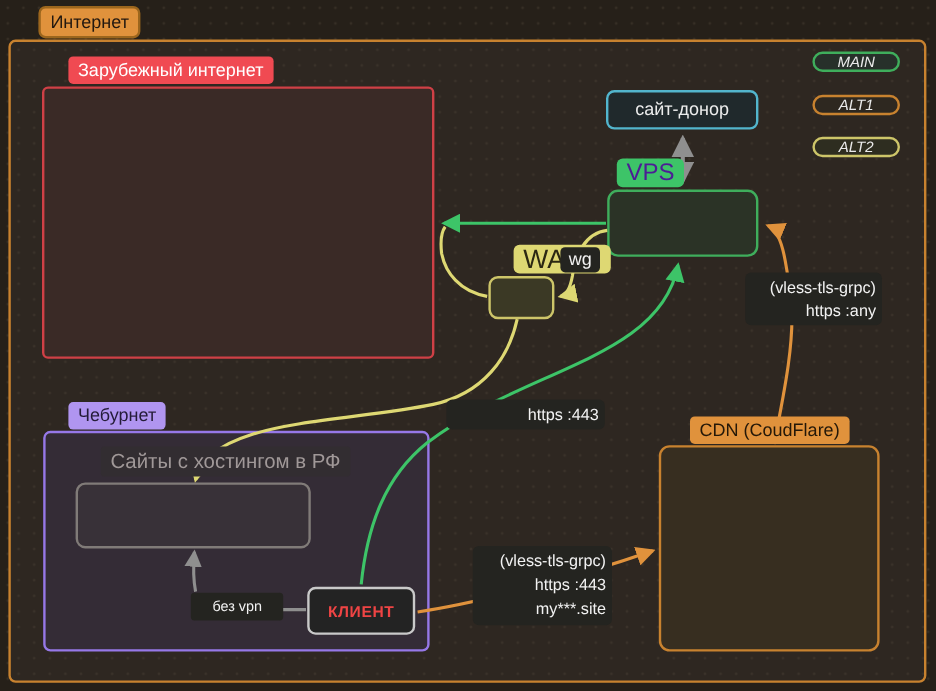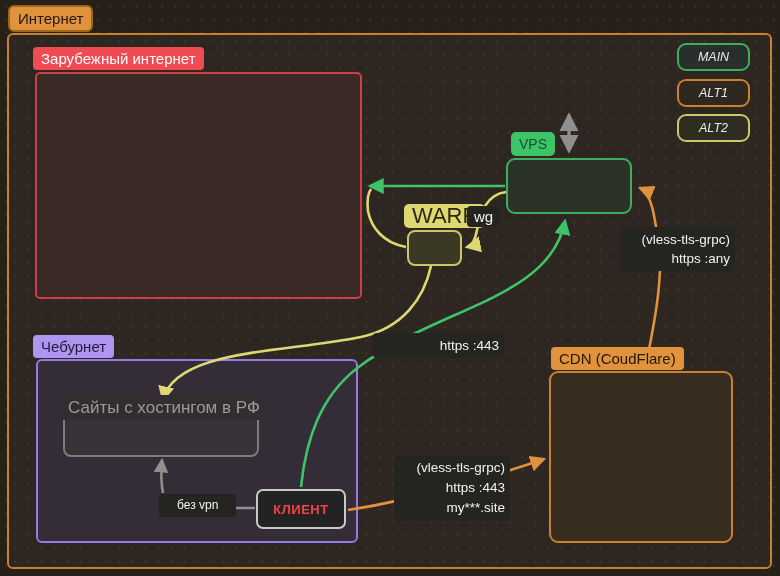--- a/index.html
+++ b/index.html
@@ -34,54 +34,57 @@
   svg.wires{position:absolute;left:0;top:0;z-index:2;pointer-events:none;}
   .w-green{stroke:var(--green);stroke-width:2.6;fill:none;}
   .w-yellow{stroke:var(--yellow);stroke-width:2.6;fill:none;}
   .w-orange{stroke:var(--orange);stroke-width:2.6;fill:none;}
   .w-gray{stroke:var(--gray);stroke-width:2.6;fill:none;}
   .w-gray-thick{stroke:var(--gray);stroke-width:3.4;fill:none;}
   .mk-green{fill:var(--green);} .mk-yellow{fill:var(--yellow);}
   .mk-orange{fill:var(--orange);} .mk-gray{fill:var(--gray);}
 
   .badge,.elabel{position:absolute;z-index:3;white-space:nowrap;}
-  .badge{border-radius:4px;padding:2px 8px;font-size:15px;line-height:19px;}
+  .badge{border-radius:4px;padding:2px 8px;font-size:15px;line-height:19px;margin-left:24px;}
   .b-internet{left:8px;top:5px;background:var(--orange);border:2px solid #9c661d;color:#221810;border-radius:6px;}
   .b-foreign{left:33px;top:47px;background:var(--red);color:#fff;}
-  .b-vps{left:511px;top:132px;background:var(--green);color:#14532d;font-size:14px;line-height:20px;border-radius:5px;}
+  .b-vps{left:490px;top:132px;background:var(--green);color:#4c1d95;font-size:20px;line-height:20px;border-radius:5px;}
   .b-warp{left:404px;top:204px;background:var(--yellow);color:#2b2812;font-size:22px;line-height:20px;border-radius:5px;}
   .b-cheb{left:33px;top:335px;background:var(--purple);color:#241c38;}
   .b-cdn{left:551px;top:347px;background:var(--orange);color:#241808;}
-  .b-rusites{left:60px;top:395px;background:#322d31;color:#a09898;font-size:17px;line-height:21px;border-radius:3px;}
+  .b-rusites{left:60px;top:372px;background:#322d31;color:#a09898;font-size:17px;line-height:21px;border-radius:3px;}
 
   .elabel{background:#242420;color:#f2f2f2;border-radius:5px;text-align:right;
     font-size:13.5px;line-height:19px;padding:3px 5px;}
   .el-wg{left:467px;top:206px;font-size:15px;padding:1px 7px;border-radius:4px;}
   .el-novpn{left:159px;top:494px;font-size:12px;padding:2px 18px;border-radius:3px;}
   .el-reality{left:372px;top:333px;width:122px;}
   .el-grpcany{left:621px;top:227px;width:104px;}
   .el-grpc443{left:394px;top:455px;width:106px;line-height:20px;}
   .elabel span{display:block;}
 
   .legend{position:absolute;z-index:3;}
-  .legend-item{position:absolute;width:73px;height:28px;border-radius:9px;border:2px solid;
+  .legend-item{position:absolute;width:73px;height:17px;border-radius:9px;border:2px solid;
     display:flex;align-items:center;justify-content:center;
     font-size:12.5px;font-style:italic;color:#eaeaea;box-sizing:border-box;}
   .lg-main{left:677px;top:43px;border-color:var(--green-border);background:#27302a;}
   .lg-alt1{left:677px;top:79px;border-color:var(--orange-border);background:#2e2820;}
   .lg-alt2{left:677px;top:114px;border-color:var(--yellow-border);background:#2e2d20;}
 </style>
 </head>
 <body>
 
 <div class="stage">
   <div class="canvas"></div>
 
   <div class="zone zone-foreign"></div>
   <div class="zone zone-purple"></div>
+  <div class="node node-donor">
+    <span>сайт-донор</span>
+  </div>
   <div class="node node-vps"></div>
   <div class="node node-warp"></div>
   <div class="node node-rusites"></div>
   <div class="node node-client">
     <span>КЛИЕНТ</span>
   </div>
   <div class="node node-cdn"></div>
 
   <svg class="wires" width="780" height="576" viewBox="0 0 780 576">
     <defs>

